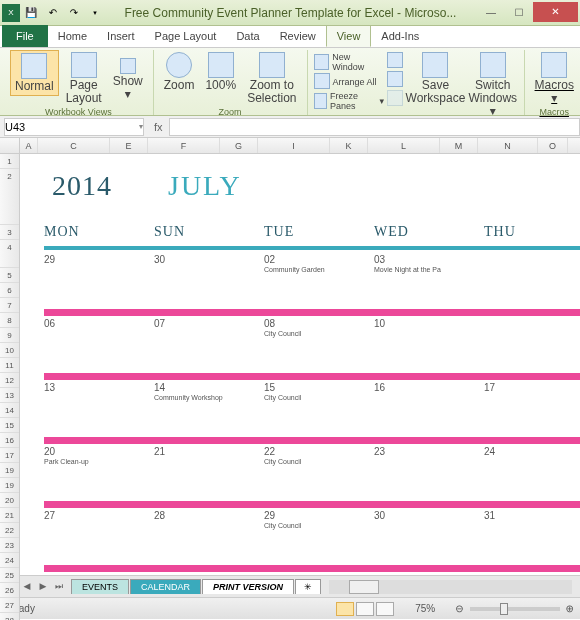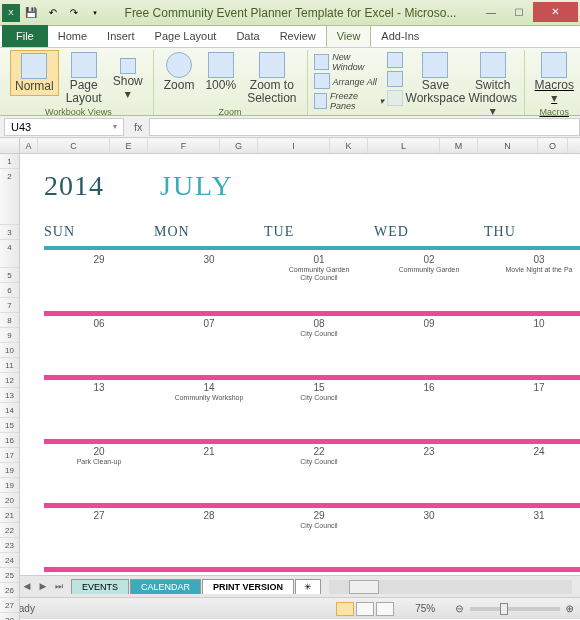--- a/index.html
+++ b/index.html
@@ -25,61 +25,61 @@
 .ribbon { height: 68px; background: linear-gradient(#f5f9ef, #e8f0d8); border-bottom: 1px solid #b0c090; display: flex; padding: 2px 4px 0 4px; }
 .rgroup { border-right: 1px solid #c8d8b0; padding: 0 6px; display: flex; flex-direction: column; justify-content: space-between; }
 .rgroup-items { display: flex; gap: 3px; align-items: flex-start; flex: 1; }
 .rgroup-label { font-size: 9px; color: #5a7038; text-align: center; padding-bottom: 2px; }
 .rbtn-lg { display: flex; flex-direction: column; align-items: center; padding: 2px 4px; min-width: 36px; }
 .rbtn-lg.active { background: #fce4a8; border: 1px solid #e0b050; }
 .ricon { width: 26px; height: 26px; background: #d8e8f8; border: 1px solid #90b0d0; margin-bottom: 1px; }
 .ricon.sm { width: 16px; height: 16px; }
 .rlabel { font-size: 12px; color: #444; text-align: center; line-height: 1.1; }
 .rstack { display: flex; flex-direction: column; gap: 1px; }
-.rrow { display: flex; align-items: center; gap: 3px; font-size: 9px; color: #444; font-style: italic; }
+.rrow { display: flex; align-items: center; gap: 3px; font-size: 9px; color: #444; }
 
 
 .fbar { height: 22px; border-bottom: 1px solid #ccc; display: flex; align-items: center; background: #f0f0f0; }
-.namebox { width: 120px; border: 1px solid #ccc; background: #fff; padding: 2px 6px; font-size: 11px; margin: 0 4px; display: flex; justify-content: space-between; align-items: center; }
+.namebox { width: 140px; border: 1px solid #ccc; background: #fff; padding: 2px 0; font-size: 11px; margin: 0 4px; display: flex; justify-content: space-between; align-items: center; }
 .fx { padding: 0 6px; font-size: 11px; color: #666; }
 .finput { flex: 1; border: 1px solid #ccc; background: #fff; height: 18px; }
 
 
 .grid-container { position: relative; height: 437px; background: #fff; }
 .colhdrs { height: 16px; background: linear-gradient(#f8f8f8, #e8e8e8); border-bottom: 1px solid #ccc; display: flex; font-size: 9px; color: #555; }
 .ch-corner { width: 20px; border-right: 1px solid #ccc; }
 .ch { border-right: 1px solid #ddd; text-align: center; line-height: 16px; }
 .rowhdrs { position: absolute; left: 0; top: 16px; width: 20px; background: linear-gradient(90deg,#f8f8f8,#e8e8e8); border-right: 1px solid #ccc; }
 .rh { height: 15px; border-bottom: 1px solid #ddd; font-size: 8px; color: #555; text-align: center; line-height: 15px; }
 .rh:nth-child(2) { height: 56px; }
 .rh:nth-child(4) { height: 28px; }
 
 .sheet { position: absolute; left: 20px; top: 16px; right: 0; bottom: 0; background: #fff; overflow: hidden; }
 
 
-.cal-header { display: flex; align-items: baseline; padding: 16px 0 8px 24px; }
+.cal-header { display: flex; align-items: baseline; padding: 16px 0 8px 32px; }
 .cal-year { font-family: Georgia, serif; font-size: 28px; color: #2a5a6a; letter-spacing: 1px; }
 .cal-month { font-family: Georgia, serif; font-size: 28px; color: #3aaabc; margin-left: 56px; letter-spacing: 2px; }
 
 .cal-grid { padding-left: 24px; }
 .daynames { display: flex; margin-top: 14px; }
 .dayname { flex: 0 0 110px; font-family: Georgia, serif; font-size: 14px; color: #2a5a6a; letter-spacing: 1px; }
 .daysep { height: 4px; background: #3aaabc; margin: 6px 0 2px 0; }
-.week { min-height: 64px; border-bottom: 5px solid #ec4899; display: flex; text-align: center; }
+.week { min-height: 64px; border-bottom: 7px solid #ec4899; display: flex; }
 .day { flex: 0 0 110px; padding: 2px 0; }
 .daynum { font-size: 10px; color: #555; }
 .event { font-size: 7px; color: #555; margin-top: 1px; }
 
 
 .sheettabs { height: 22px; background: #e8e8e8; display: flex; align-items: center; border-top: 1px solid #ccc; font-size: 9px; }
 .navbtns { display: flex; padding: 0 4px; gap: 2px; }
 .nb { width: 14px; text-align: center; color: #666; }
 .stab { padding: 2px 10px; background: #fff; border: 1px solid #999; border-bottom: none; margin-left: 1px; font-size: 9px; }
 .stab.cal { background: #3aaabc; color: #fff; }
-.stab.print { font-weight: bold; }
+.stab.print { font-weight: bold; font-style: italic; }
 .stab.new { padding: 2px 8px; }
 .hscroll { flex: 1; margin: 0 8px; height: 14px; background: #ddd; position: relative; }
 .hthumb { position: absolute; left: 20px; width: 30px; height: 100%; background: #f0f0f0; border: 1px solid #aaa; }
 
 
 .statusbar { height: 22px; background: linear-gradient(#f0f0f0,#e0e0e0); border-top: 1px solid #ccc; display: flex; align-items: center; padding: 0 6px; font-size: 10px; color: #555; }
 .sb-ready { flex: 0 0 60px; }
 .sb-spacer { flex: 1; }
 .viewbtn { width: 18px; height: 14px; border: 1px solid #aaa; background: #f8f8f8; margin: 0 1px; }
 .viewbtn.active { background: #fce4a8; border-color: #e0b050; }
@@ -250,62 +250,54 @@
       <div class="rh">27</div>
       <div class="rh">28</div>
     </div>
   <div class="sheet">
     <div class="cal-header">
       <div class="cal-year">2014</div>
       <div class="cal-month">JULY</div>
     </div>
     <div class="cal-grid">
       <div class="daynames">
+        <div class="dayname">MON</div>
         <div class="dayname">SUN</div>
-        <div class="dayname">MON</div>
         <div class="dayname">TUE</div>
         <div class="dayname">WED</div>
         <div class="dayname">THU</div>
       </div>
       <div class="daysep"></div>
       <div id="weeks">
           <div class="week">
             <div class="day">
               <div class="daynum">29</div>
             </div>
             <div class="day">
               <div class="daynum">30</div>
             </div>
             <div class="day">
-              <div class="daynum">01</div>
-              <div class="event">Community Garden</div>
-              <div class="event">City Council</div>
-            </div>
-            <div class="day">
               <div class="daynum">02</div>
               <div class="event">Community Garden</div>
             </div>
             <div class="day">
               <div class="daynum">03</div>
               <div class="event">Movie Night at the Pa</div>
             </div>
           </div>
           <div class="week">
             <div class="day">
               <div class="daynum">06</div>
             </div>
             <div class="day">
               <div class="daynum">07</div>
             </div>
             <div class="day">
               <div class="daynum">08</div>
               <div class="event">City Council</div>
-            </div>
-            <div class="day">
-              <div class="daynum">09</div>
             </div>
             <div class="day">
               <div class="daynum">10</div>
             </div>
           </div>
           <div class="week">
             <div class="day">
               <div class="daynum">13</div>
             </div>
             <div class="day">

